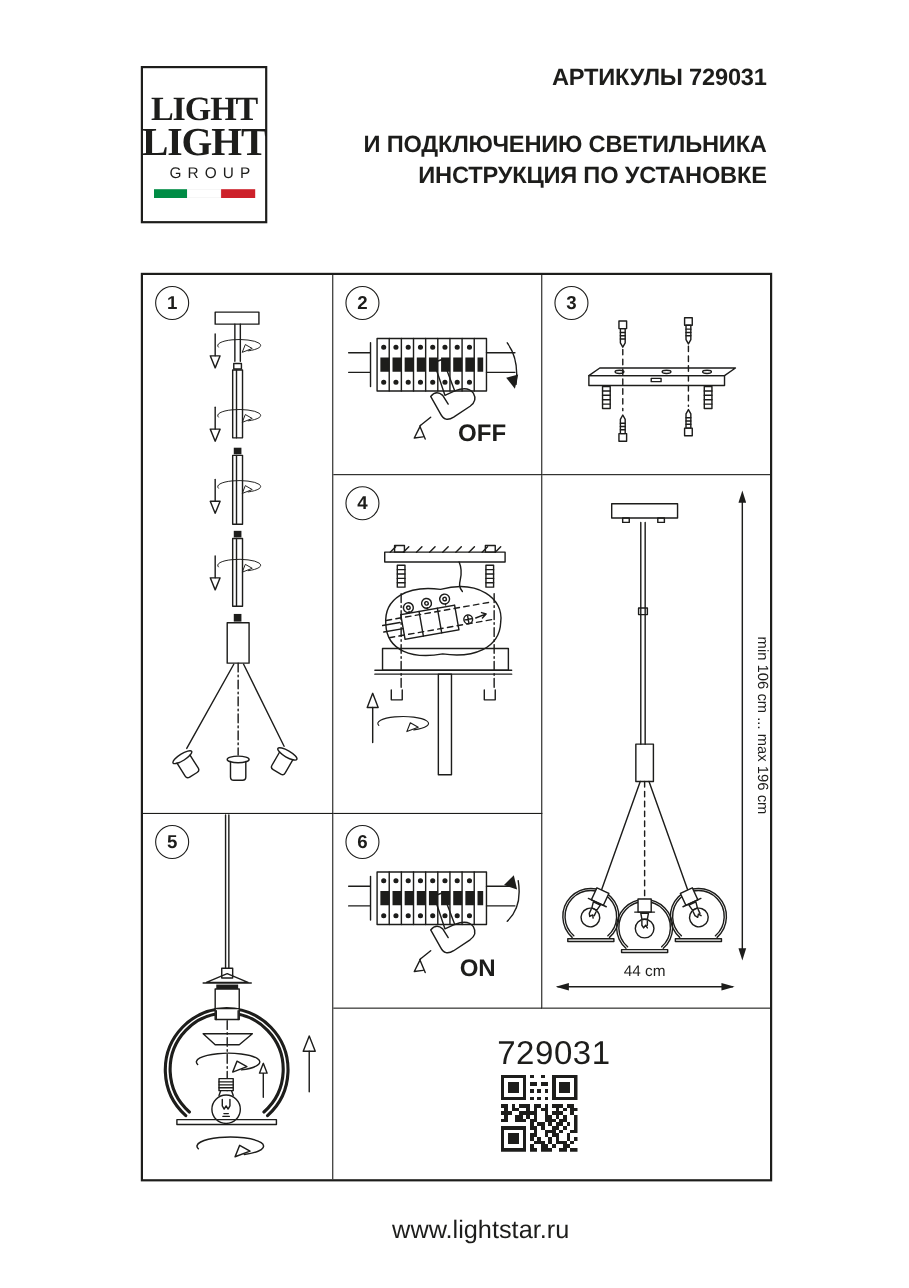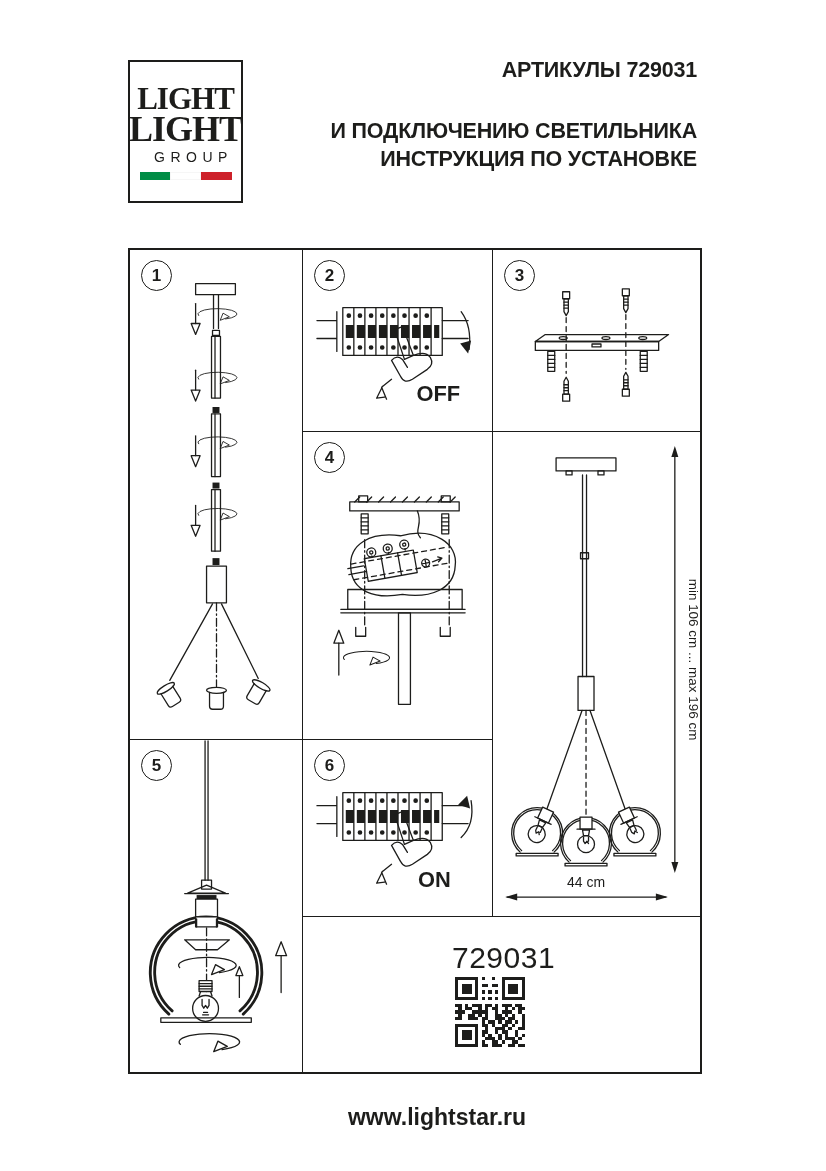--- a/index.html
+++ b/index.html
@@ -38,21 +38,21 @@
   svg.art text.s22{font-size:22px;}
   svg.art text.s14{font-size:14px;font-weight:400;}
   svg.art text.s13{font-size:13.5px;font-weight:400;}
   
   .article-no{position:absolute;left:149px;top:24px;font-size:30px;font-weight:400;letter-spacing:0.5px;}
   .qr{position:absolute;left:152px;top:60px;width:70px;height:70px;}
   .qr *{shape-rendering:crispEdges;}
   .qr .qf{fill:#1d1d1b;} .qr .qw{fill:#fff;}
   .qr line{stroke:#1d1d1b;stroke-width:1;}
   
-  .footer{position:absolute;left:0;right:0;top:1104px;text-align:center;font-size:23px;font-weight:700;padding-left:48px;}
+  .footer{position:absolute;left:0;right:0;top:1104px;text-align:center;font-size:23px;font-weight:400;padding-left:48px;}
 </style>
 </head>
 <body>
 
 <div class="page">
 
   <svg class="art" width="0" height="0" style="position:absolute">
     <defs>
       <g id="rot">
         <path d="M-28,3 A29,8 0 1 1 12,8"></path>

